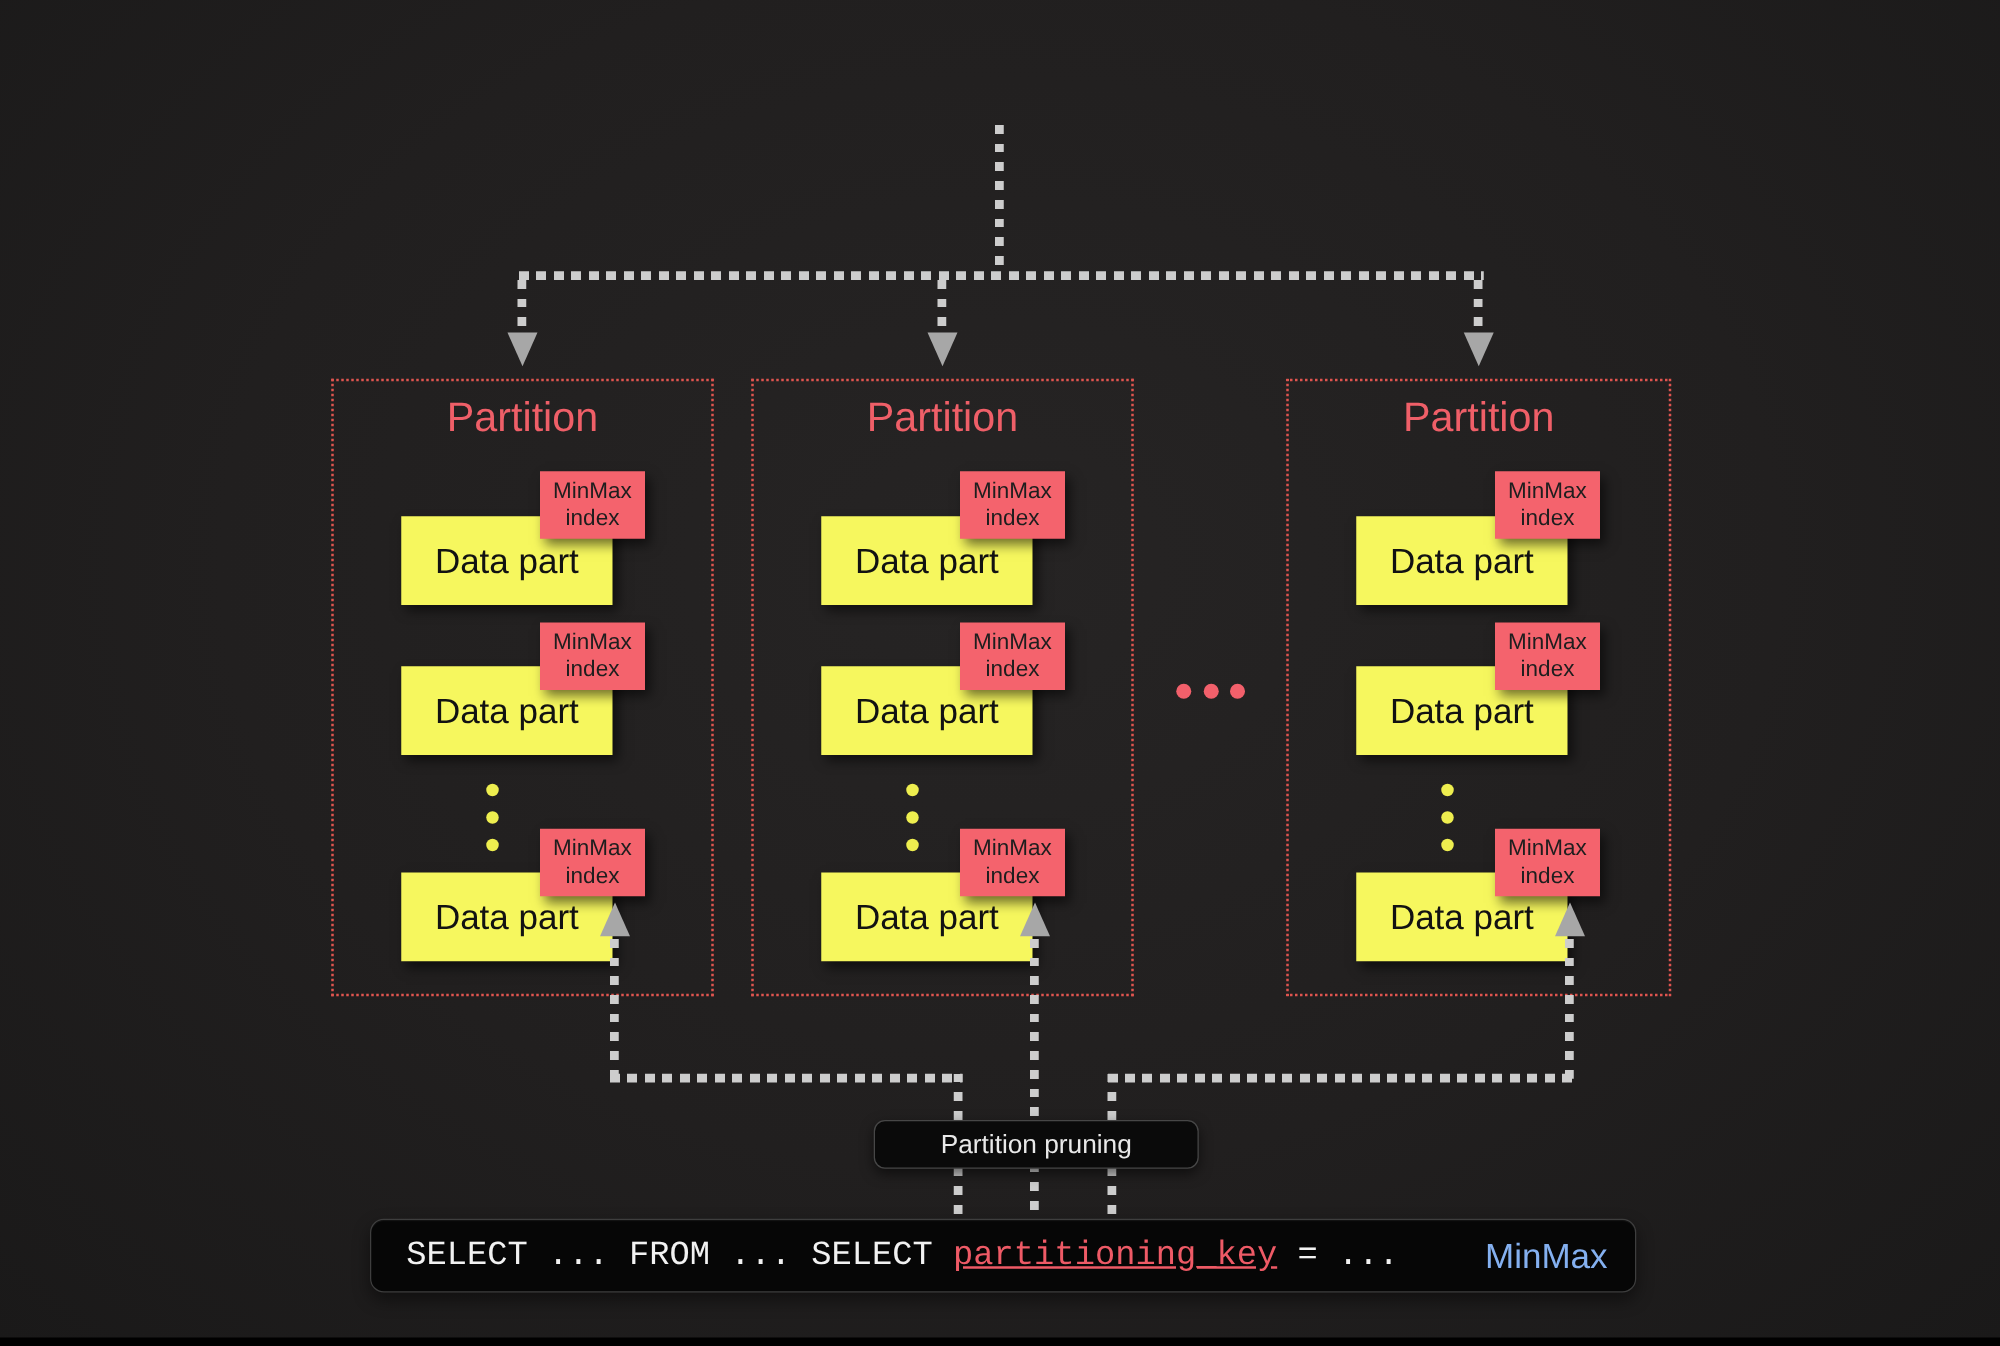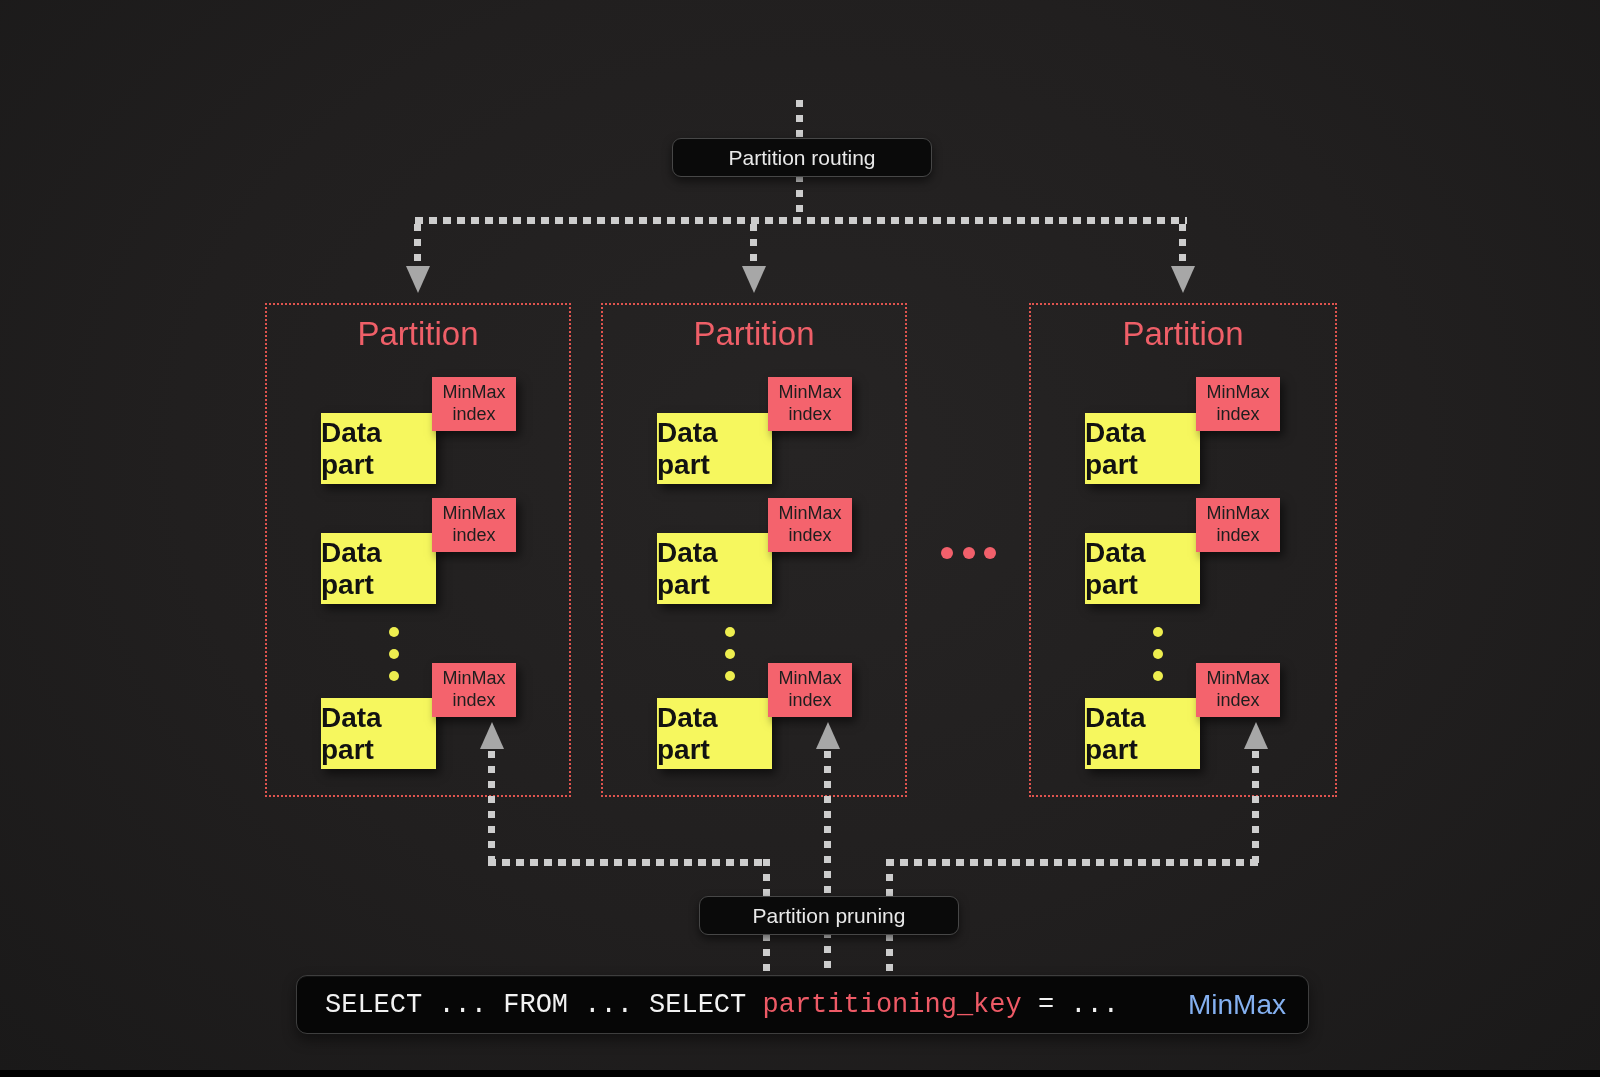--- a/index.html
+++ b/index.html
@@ -35,36 +35,36 @@
   .rowbar .seg{width:65px;height:22px;background:#6a6a6a;border:1px solid #151515;margin-left:-1px;}
   
   .partition{position:absolute;top:303px;width:306px;height:494px;z-index:0;
       border:2px dotted #e0544f;box-sizing:border-box;}
   .p-title{position:absolute;top:10px;left:0;width:100%;text-align:center;
       color:#ef5f68;font-size:33px;}
   .minmax{position:absolute;left:165px;width:84px;height:54px;z-index:4;
       background:#f4636d;color:#1e1e1e;text-align:center;
       font-size:18px;line-height:22px;padding-top:4px;box-sizing:border-box;
       box-shadow:4px 5px 9px rgba(0,0,0,.55);}
-  .datapart{position:absolute;left:54px;width:115px;height:71px;z-index:2;
+  .datapart{position:absolute;left:54px;width:169px;height:71px;z-index:2;
       background:#f6f75e;color:#121212;font-size:28px;
-      display:flex;align-items:center;justify-content:flex-start;
-      box-shadow:4px 5px 9px rgba(0,0,0,.55);font-weight:bold;}
+      display:flex;align-items:center;justify-content:center;
+      box-shadow:4px 5px 9px rgba(0,0,0,.55);}
   .mm1{top:72px}.mm2{top:193px}.mm3{top:358px}
   .dp1{top:108px}.dp2{top:228px}.dp3{top:393px}
   .ydot{position:absolute;left:122px;width:10px;height:10px;border-radius:50%;
       background:#eeee4f;z-index:2;}
   .yd1{top:322px}.yd2{top:344px}.yd3{top:366px}
   .rdot{position:absolute;top:547px;width:12px;height:12px;border-radius:50%;
       background:#f2606b;z-index:1;}
   
   .sql{position:absolute;left:28px;top:50%;transform:translateY(-50%);
       font-family:"Liberation Mono","DejaVu Sans Mono",monospace;
       font-size:27px;color:#f2f2f2;white-space:pre;}
-  .sql .key{color:#ee5a66;}
+  .sql .key{color:#ee5a66;text-decoration:underline;}
   .bottom-strip{position:absolute;left:0;top:1070px;width:1600px;height:7px;background:#000;z-index:5;}
 </style>
 </head>
 <body>
 
 <div class="stage">
 
   <div class="dv" style="left:796px;top:100px;height:118px;"></div>
   <div class="dh" style="left:415px;top:217px;width:772px;"></div>
   <div class="dv" style="left:414px;top:224px;height:42px;"></div>
@@ -79,23 +79,20 @@
   <div class="arrow-up" style="left:1244px;top:722px;"></div>
   <div class="dv" style="left:488px;top:751px;height:112px;"></div>
   <div class="dv" style="left:824px;top:751px;height:224px;"></div>
   <div class="dv" style="left:1252px;top:751px;height:112px;"></div>
   <div class="dh" style="left:488px;top:859px;width:282px;"></div>
   <div class="dh" style="left:886px;top:859px;width:373px;"></div>
   <div class="dv" style="left:763px;top:859px;height:116px;"></div>
   <div class="dv" style="left:886px;top:859px;height:116px;"></div>
 
 
-  <div class="pill" style="left:672px;top:138px;">
-    <span>Partition routing</span>
-  </div>
 
   <div class="partition" style="left:265px;">
     <div class="p-title">Partition</div>
     <div class="minmax mm1">
       <div>MinMax</div>
       <div>index</div>
     </div>
     <div class="datapart dp1">
       <span>Data part</span>
     </div>

